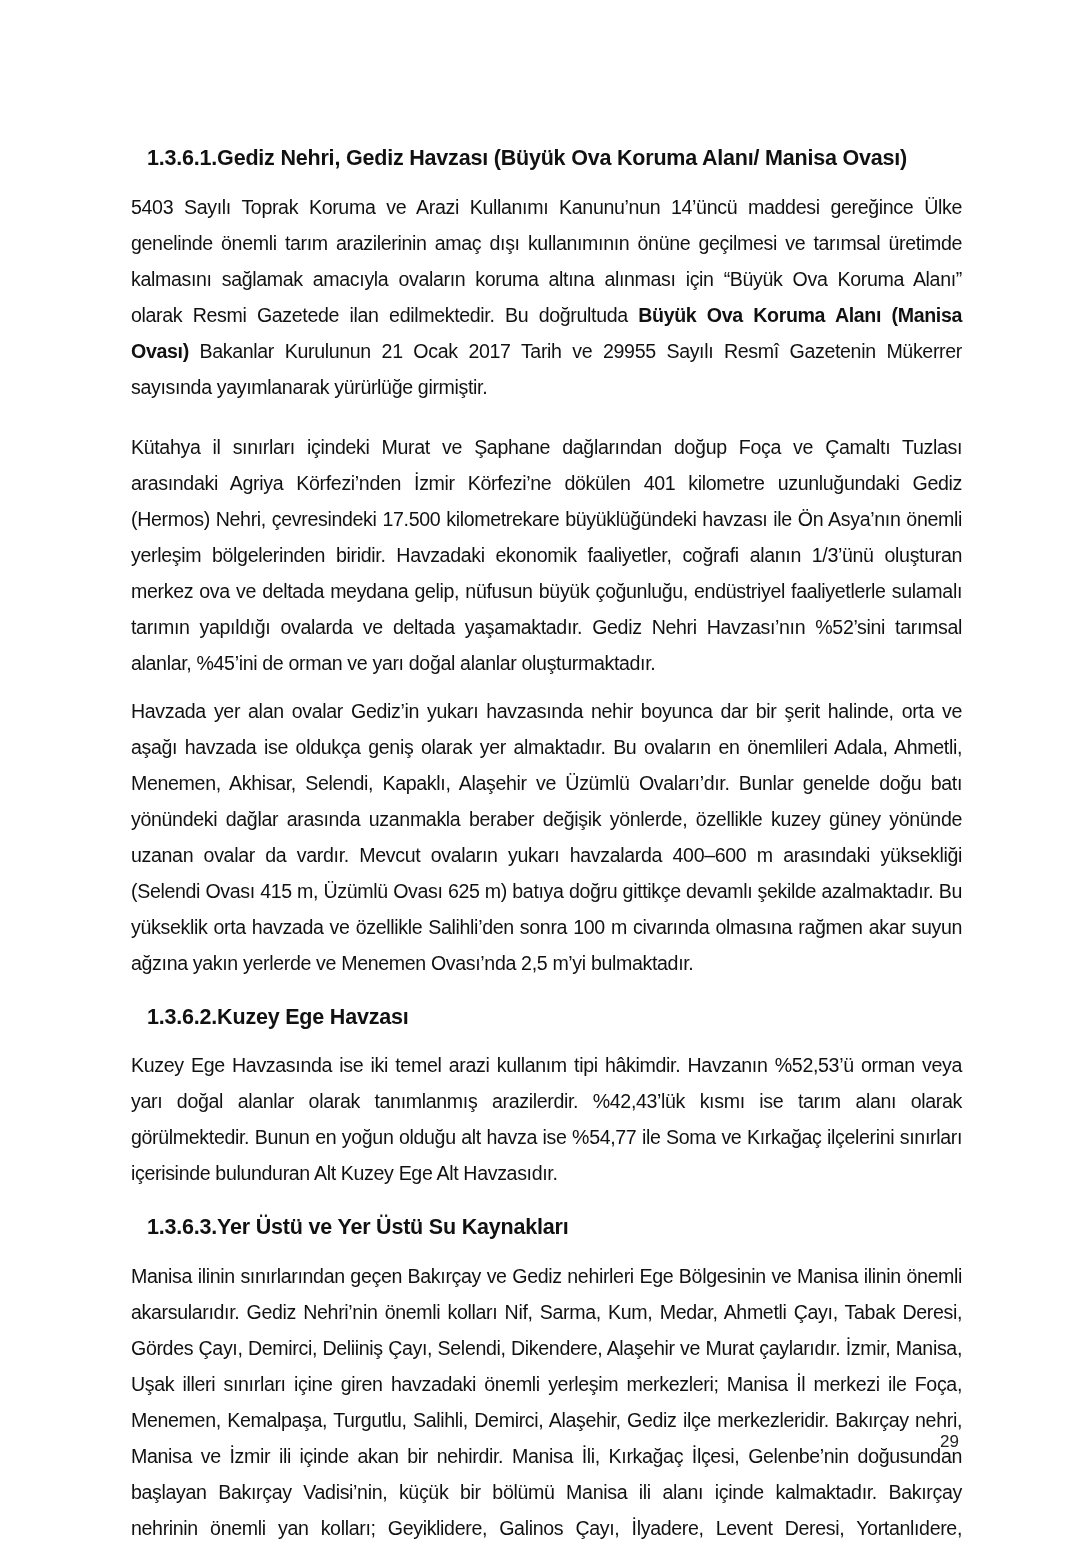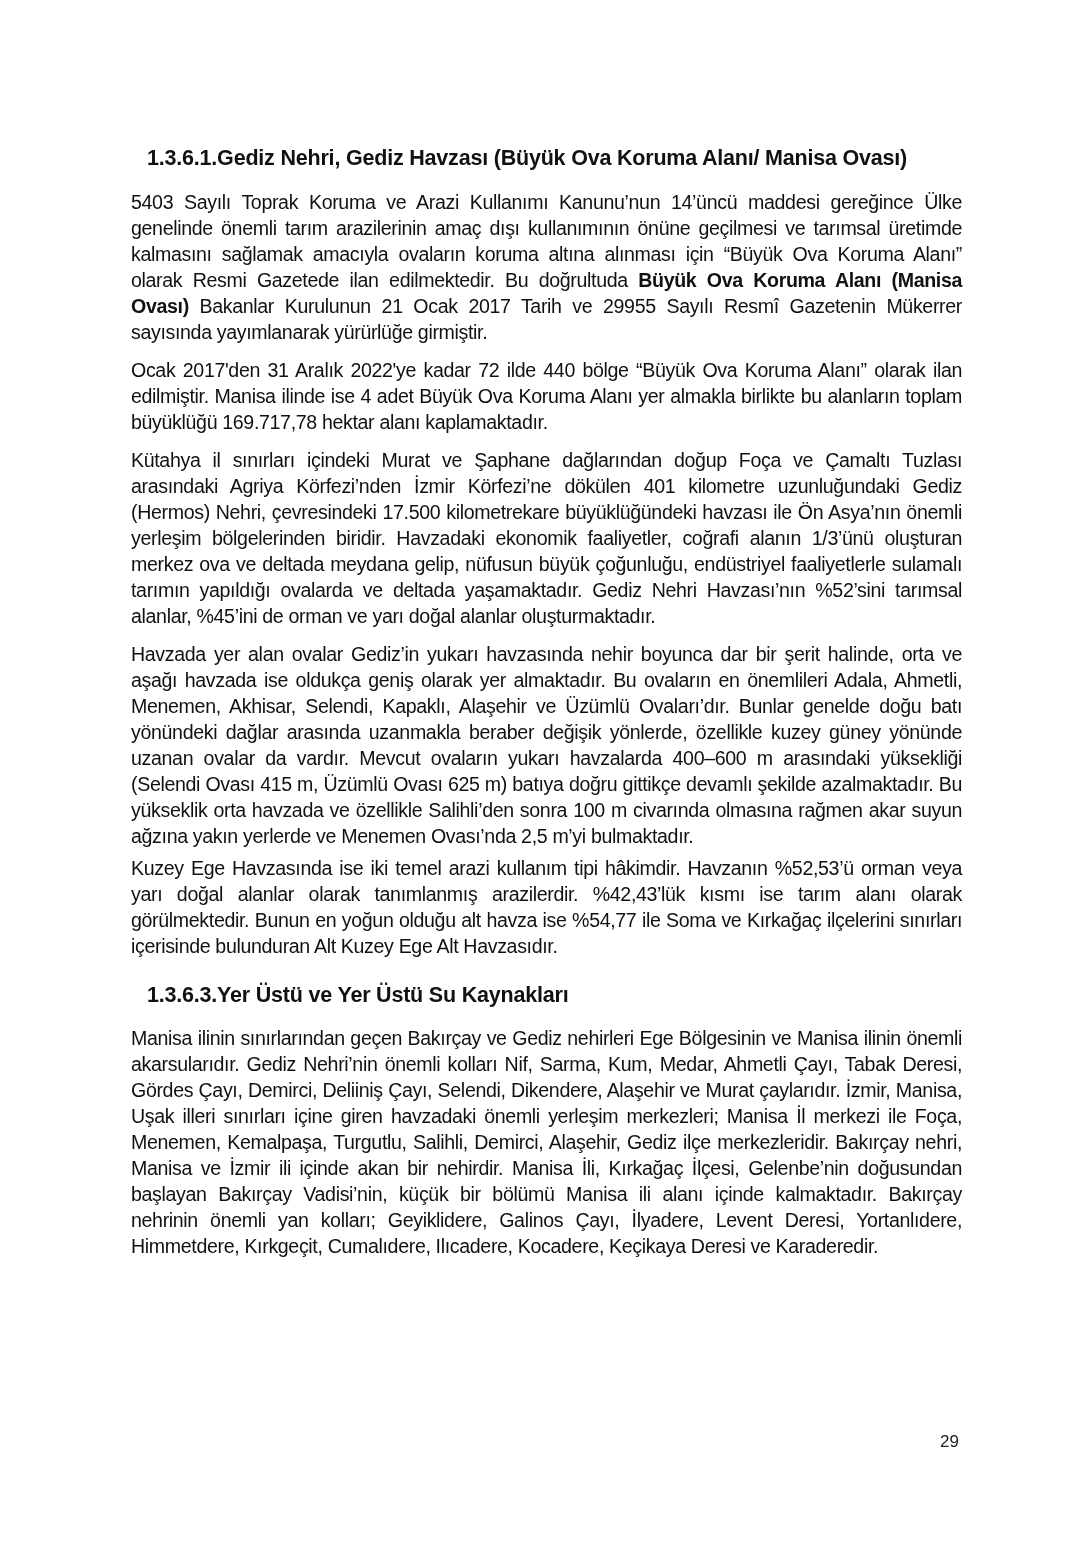--- a/index.html
+++ b/index.html
@@ -7,50 +7,50 @@
   .page {
     position: absolute; left: 131px; top: 128px; width: 831px;
     font-family: "Liberation Sans", "DejaVu Sans", sans-serif;
     color: #111111;
   }
   .heading {
     font-weight: bold; font-size: 21.5px; line-height: 28.5px;
     margin: 16px; letter-spacing: -0.2px;
   }
   .para {
-    font-size: 19.6px; line-height: 26px; margin: 0;
+    font-size: 19.6px; line-height: 36px; margin: 0;
     text-align: justify; letter-spacing: -0.35px;
   }
   .gap { height: 12px; }
   .gap-small { height: 6px; }
   .bold { font-weight: bold; }
   .page-number {
     position: absolute; left: 940px; top: 1432px;
     font-family: "Liberation Sans", sans-serif; font-size: 17px; color: #222;
   }
 </style>
 </head>
 <body>
 
 <div class="page">
 
   <section>
     <h2 class="heading">1.3.6.1.Gediz Nehri, Gediz Havzası (Büyük Ova Koruma Alanı/ Manisa Ovası)</h2>
     <p class="para"><span>5403 Sayılı Toprak Koruma ve Arazi Kullanımı Kanunu’nun 14’üncü maddesi gereğince Ülke genelinde önemli tarım arazilerinin amaç dışı kullanımının önüne geçilmesi ve tarımsal üretimde kalmasını sağlamak amacıyla ovaların koruma altına alınması için “Büyük Ova Koruma Alanı” olarak Resmi Gazetede ilan edilmektedir. Bu doğrultuda </span><span class="bold">Büyük Ova Koruma Alanı (Manisa Ovası)</span><span> Bakanlar Kurulunun 21 Ocak 2017 Tarih ve 29955 Sayılı Resmî Gazetenin Mükerrer sayısında yayımlanarak yürürlüğe girmiştir.</span></p>
     <div class="gap"></div>
-    <p class="para">Ocak 2017'den 31 Aralık 2022'ye kadar 72 ilde 440 bölge “Büyük Ova Koruma Alanı” olarak ilan edilmiştir. Manisa ilinde ise 4 adet Büyük Ova Koruma Alanı yer almakla birlikte bu alanların toplam büyüklüğü 169.717,78 hektar alanı kaplamaktadır.</p>
     <div class="gap"></div>
     <p class="para">Kütahya il sınırları içindeki Murat ve Şaphane dağlarından doğup Foça ve Çamaltı Tuzlası arasındaki Agriya Körfezi’nden İzmir Körfezi’ne dökülen 401 kilometre uzunluğundaki Gediz (Hermos) Nehri, çevresindeki 17.500 kilometrekare büyüklüğündeki havzası ile Ön Asya’nın önemli yerleşim bölgelerinden biridir. Havzadaki ekonomik faaliyetler, coğrafi alanın 1/3’ünü oluşturan merkez ova ve deltada meydana gelip, nüfusun büyük çoğunluğu, endüstriyel faaliyetlerle sulamalı tarımın yapıldığı ovalarda ve deltada yaşamaktadır. Gediz Nehri Havzası’nın %52’sini tarımsal alanlar, %45’ini de orman ve yarı doğal alanlar oluşturmaktadır.</p>
     <div class="gap"></div>
     <p class="para">Havzada yer alan ovalar Gediz’in yukarı havzasında nehir boyunca dar bir şerit halinde, orta ve aşağı havzada ise oldukça geniş olarak yer almaktadır. Bu ovaların en önemlileri Adala, Ahmetli, Menemen, Akhisar, Selendi, Kapaklı, Alaşehir ve Üzümlü Ovaları’dır. Bunlar genelde doğu batı yönündeki dağlar arasında uzanmakla beraber değişik yönlerde, özellikle kuzey güney yönünde uzanan ovalar da vardır. Mevcut ovaların yukarı havzalarda 400–600 m arasındaki yüksekliği (Selendi Ovası 415 m, Üzümlü Ovası 625 m) batıya doğru gittikçe devamlı şekilde azalmaktadır. Bu yükseklik orta havzada ve özellikle Salihli’den sonra 100 m civarında olmasına rağmen akar suyun ağzına yakın yerlerde ve Menemen Ovası’nda 2,5 m’yi bulmaktadır.</p>
   </section>
 
   <div class="gap-small"></div>
 
   <section>
+    <h2 class="heading">1.3.6.2.Kuzey Ege Havzası</h2>
     <p class="para">Kuzey Ege Havzasında ise iki temel arazi kullanım tipi hâkimdir. Havzanın %52,53’ü orman veya yarı doğal alanlar olarak tanımlanmış arazilerdir. %42,43’lük kısmı ise tarım alanı olarak görülmektedir. Bunun en yoğun olduğu alt havza ise %54,77 ile Soma ve Kırkağaç ilçelerini sınırları içerisinde bulunduran Alt Kuzey Ege Alt Havzasıdır.</p>
   </section>
 
   <div class="gap-small"></div>
 
   <section>
     <h2 class="heading">1.3.6.3.Yer Üstü ve Yer Üstü Su Kaynakları</h2>
     <p class="para">Manisa ilinin sınırlarından geçen Bakırçay ve Gediz nehirleri Ege Bölgesinin ve Manisa ilinin önemli akarsularıdır. Gediz Nehri’nin önemli kolları Nif, Sarma, Kum, Medar, Ahmetli Çayı, Tabak Deresi, Gördes Çayı, Demirci, Deliiniş Çayı, Selendi, Dikendere, Alaşehir ve Murat çaylarıdır. İzmir, Manisa, Uşak illeri sınırları içine giren havzadaki önemli yerleşim merkezleri; Manisa İl merkezi ile Foça, Menemen, Kemalpaşa, Turgutlu, Salihli, Demirci, Alaşehir, Gediz ilçe merkezleridir. Bakırçay nehri, Manisa ve İzmir ili içinde akan bir nehirdir. Manisa İli, Kırkağaç İlçesi, Gelenbe’nin doğusundan başlayan Bakırçay Vadisi’nin, küçük bir bölümü Manisa ili alanı içinde kalmaktadır. Bakırçay nehrinin önemli yan kolları; Geyiklidere, Galinos Çayı, İlyadere, Levent Deresi, Yortanlıdere, Himmetdere, Kırkgeçit, Cumalıdere, Ilıcadere, Kocadere, Keçikaya Deresi ve Karaderedir.</p>
   </section>
 

